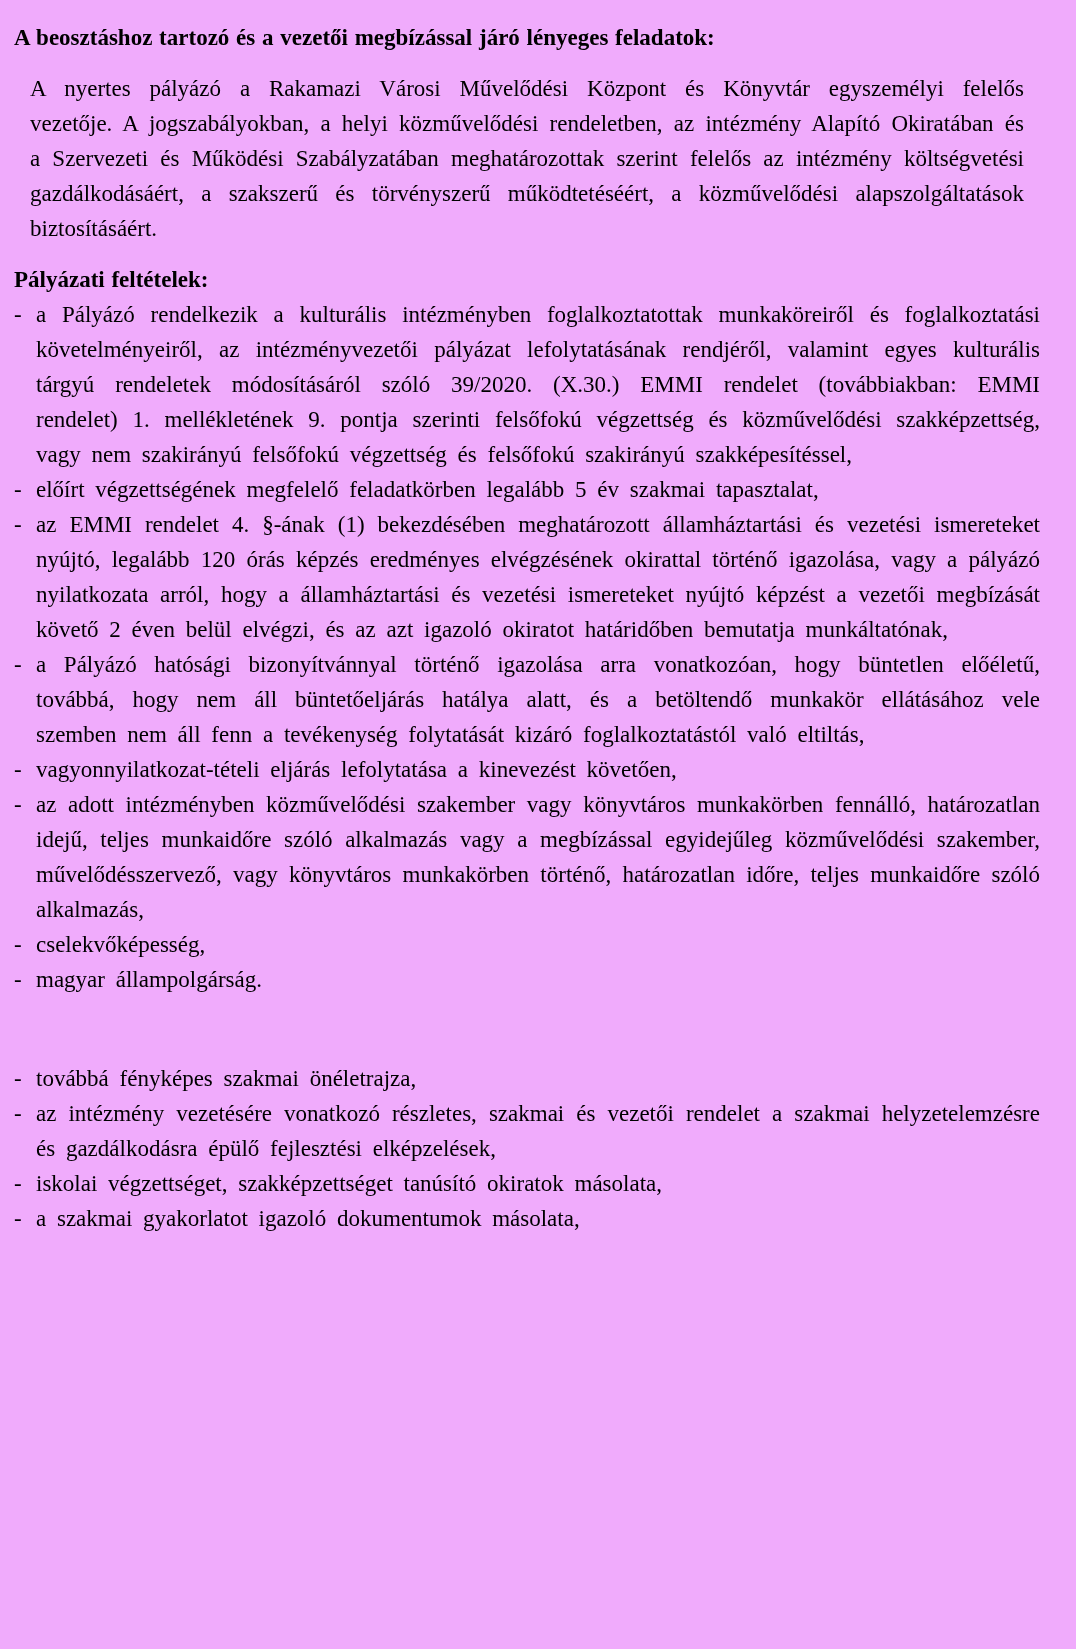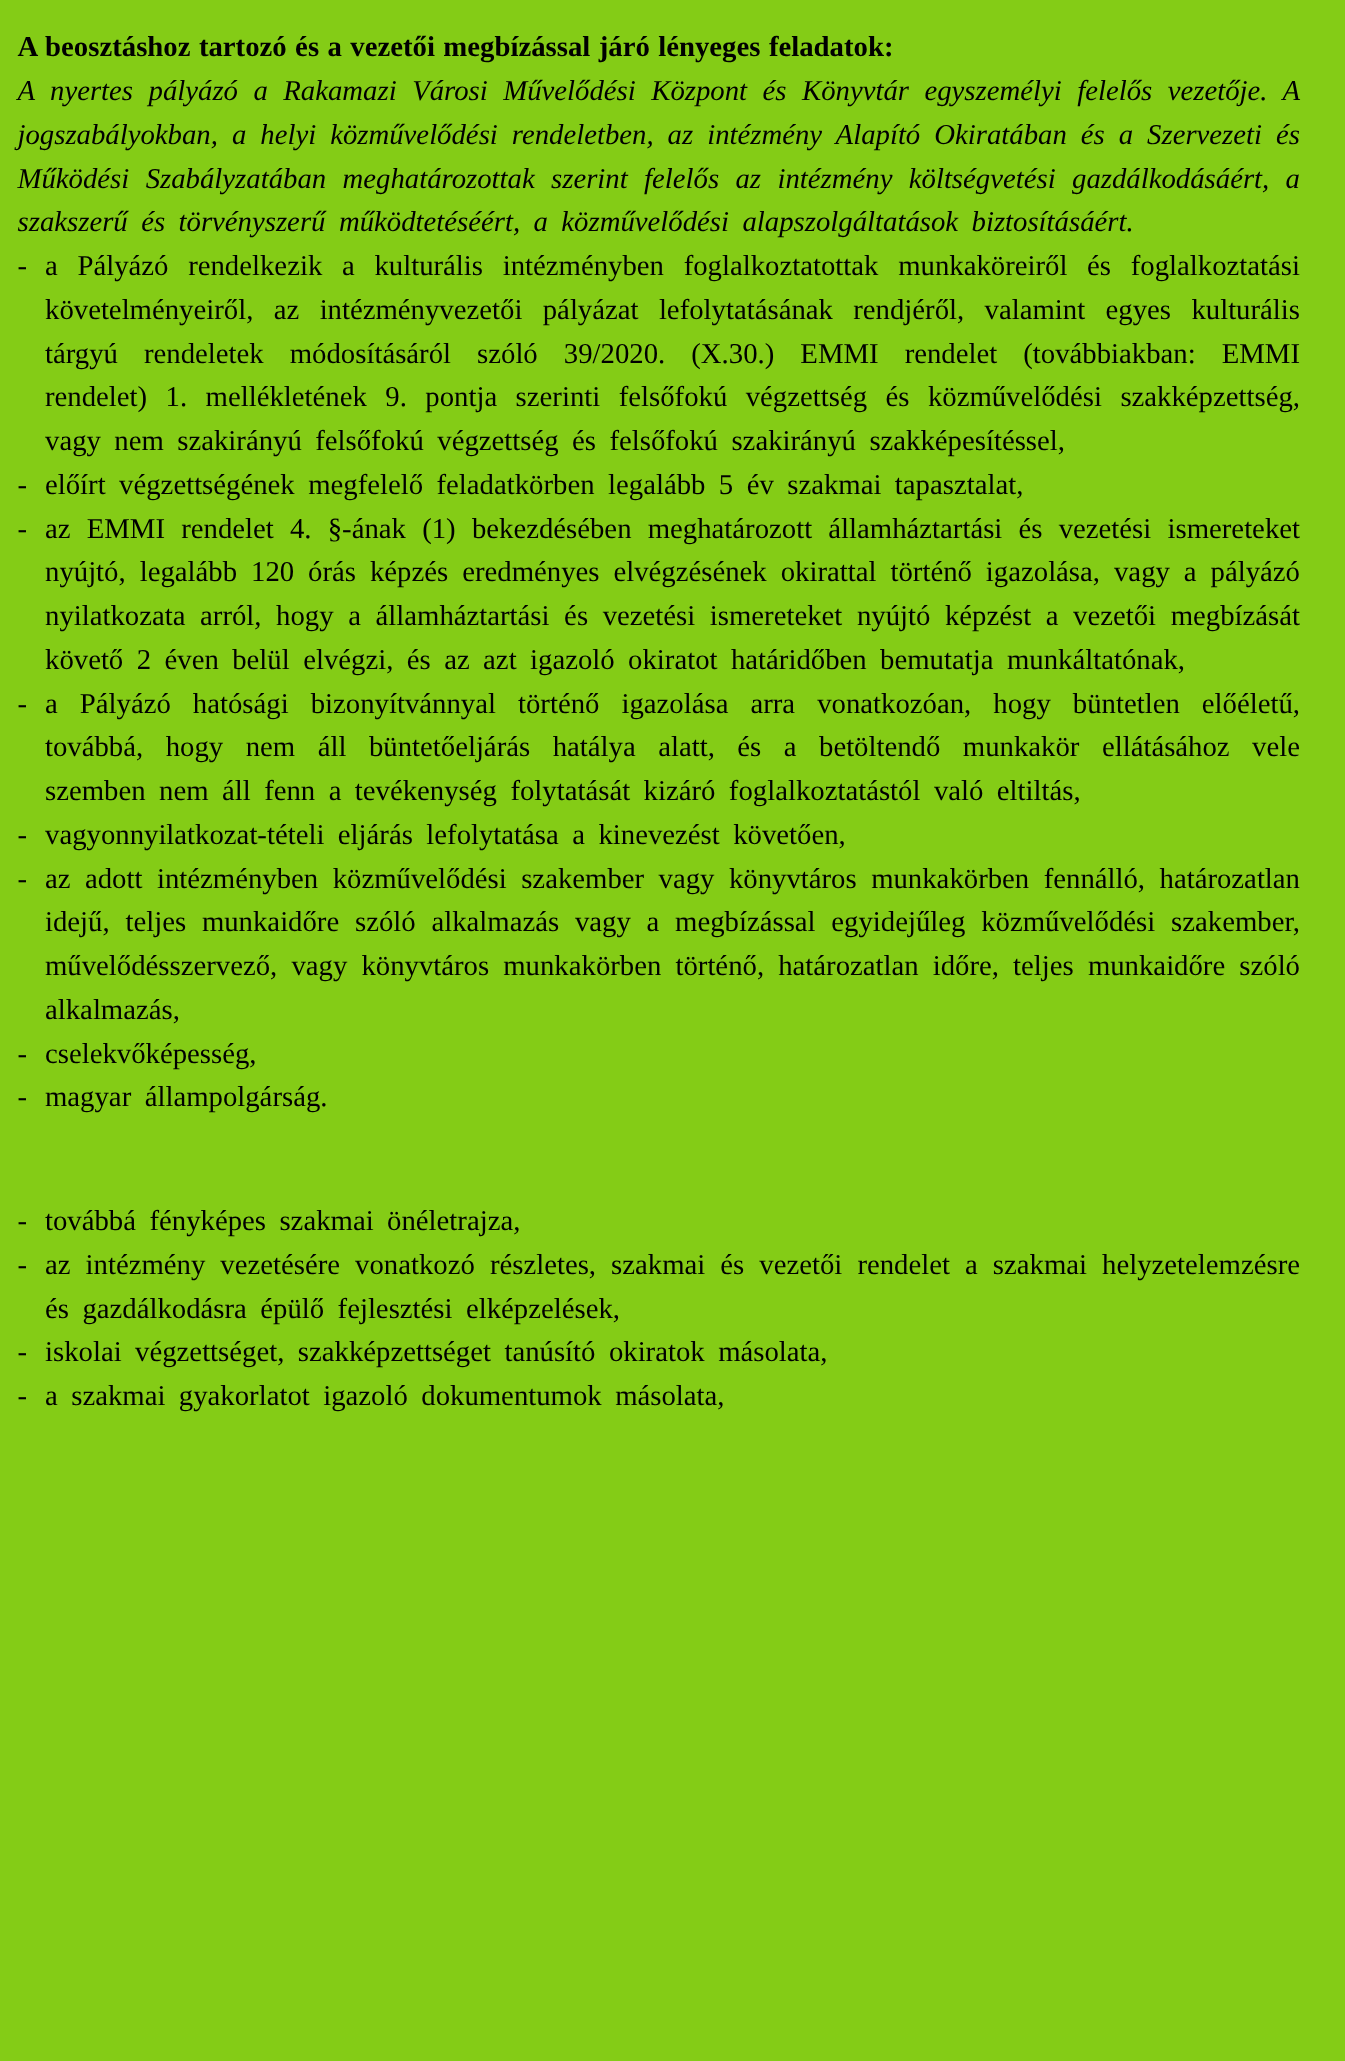--- a/index.html
+++ b/index.html
@@ -4,42 +4,41 @@
 <style>
   html, body {
     margin: 0;
     padding: 0;
     background: #ffffff;
   }
   .page {
     width: 1076px;
     min-height: 1649px;
     box-sizing: border-box;
-    background: #84cc16;
+    background: #f0abfc;
     color: #000000;
     padding: 20px 36px 30px 14px;
     font-family: "Liberation Serif", "DejaVu Serif", serif;
     font-size: 23px;
     line-height: 35px;
     text-align: justify;
     word-spacing: 5px;
   }
   .section { margin: 0; }
   .gap-before { margin-top: 64px; }
   .small-gap-before { margin-top: 0; }
   .section-heading {
     font-weight: bold;
     font-size: 23px;
     margin: 0;
     text-align: left;
     word-spacing: 1px;
   }
   .section-paragraph {
-    margin: 0;
-    font-style: italic;
+    margin: 16px;
   }
   .bullet-list {
     list-style: none;
     margin: 0;
     padding: 0;
   }
   .bullet {
     display: flex;
     align-items: flex-start;
   }
@@ -57,20 +56,21 @@
 
 <div class="page">
 
   <div class="section">
     <h2 class="section-heading">A beosztáshoz tartozó és a vezetői megbízással járó lényeges feladatok:</h2>
     <p class="section-paragraph">A nyertes pályázó a Rakamazi Városi Művelődési Központ és Könyvtár egyszemélyi felelős vezetője. A jogszabályokban, a helyi közművelődési rendeletben, az intézmény Alapító Okiratában és a Szervezeti és Működési Szabályzatában meghatározottak szerint felelős az intézmény költségvetési gazdálkodásáért, a szakszerű és törvényszerű működtetéséért, a közművelődési alapszolgáltatások biztosításáért.</p>
   </div>
 
 
   <div class="section small-gap-before">
+    <h2 class="section-heading">Pályázati feltételek:</h2>
     <ul class="bullet-list">
       <li class="bullet">
         <span class="bullet-dash">-</span>
         <span class="bullet-text">a Pályázó rendelkezik a kulturális intézményben foglalkoztatottak munkaköreiről és foglalkoztatási követelményeiről, az intézményvezetői pályázat lefolytatásának rendjéről, valamint egyes kulturális tárgyú rendeletek módosításáról szóló 39/2020. (X.30.) EMMI rendelet (továbbiakban: EMMI rendelet) 1. mellékletének 9. pontja szerinti felsőfokú végzettség és közművelődési szakképzettség, vagy nem szakirányú felsőfokú végzettség és felsőfokú szakirányú szakképesítéssel,</span>
       </li>
       <li class="bullet">
         <span class="bullet-dash">-</span>
         <span class="bullet-text">előírt végzettségének megfelelő feladatkörben legalább 5 év szakmai tapasztalat,</span>
       </li>
       <li class="bullet">

